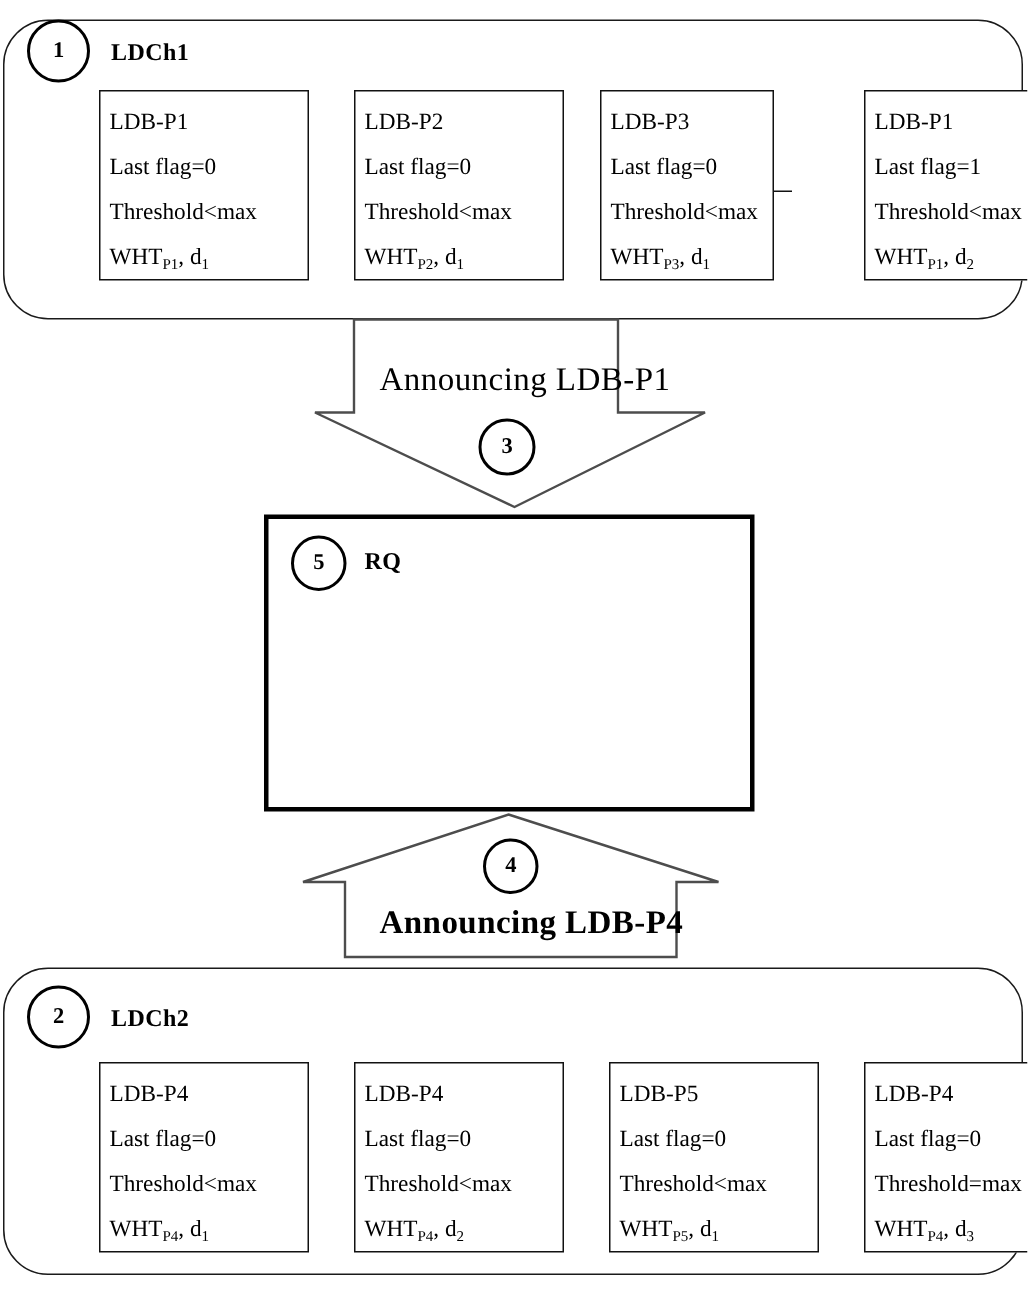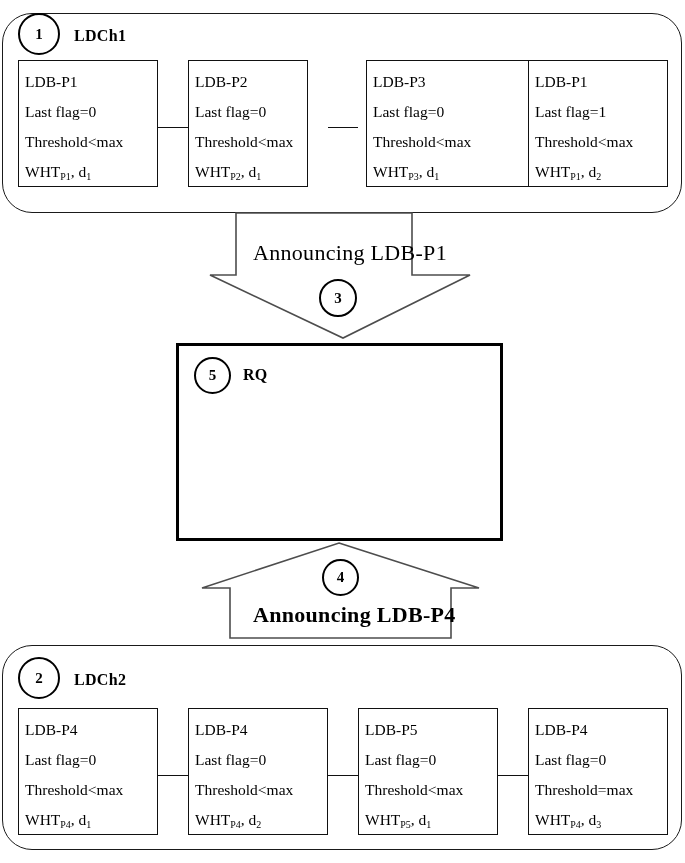--- a/index.html
+++ b/index.html
@@ -54,20 +54,21 @@
   }
 
   
   .ldb-block {
     position: absolute;
     border: 1px solid #111;
     box-sizing: border-box;
     background: #ffffff;
     padding: 6px 0 0 6px;
     z-index: 4;
+    margin-left: 48px;
   }
   .ldb-line {
     font-size: 15.5px;
     line-height: 30px;
     color: #000;
     white-space: nowrap;
   }
   .ldb-line sub {
     font-size: 10px;
     vertical-align: baseline;
@@ -147,28 +148,28 @@
   <div class="connector" style="left:328px; top:127px; width:30px;"></div>
   <div class="connector" style="left:498px; top:127px; width:30px;"></div>
 
   <div class="ldb-block" style="left:18px; top:60px; width:140px; height:127px;">
     <div class="ldb-line">LDB-P1</div>
     <div class="ldb-line">Last flag=0</div>
     <div class="ldb-line">Threshold&lt;max</div>
     <div class="ldb-line"><span>WHT</span><sub>P1</sub><span>, d</span><sub>1</sub></div>
   </div>
 
-  <div class="ldb-block" style="left:188px; top:60px; width:120px; height:127px;">
+  <div class="ldb-block" style="left:188px; top:60px; width:140px; height:127px;">
     <div class="ldb-line">LDB-P2</div>
     <div class="ldb-line">Last flag=0</div>
     <div class="ldb-line">Threshold&lt;max</div>
     <div class="ldb-line"><span>WHT</span><sub>P2</sub><span>, d</span><sub>1</sub></div>
   </div>
 
-  <div class="ldb-block" style="left:366px; top:60px; width:164px; height:127px;">
+  <div class="ldb-block" style="left:352px; top:60px; width:116px; height:127px;">
     <div class="ldb-line">LDB-P3</div>
     <div class="ldb-line">Last flag=0</div>
     <div class="ldb-line">Threshold&lt;max</div>
     <div class="ldb-line"><span>WHT</span><sub>P3</sub><span>, d</span><sub>1</sub></div>
   </div>
 
   <div class="ldb-block" style="left:528px; top:60px; width:140px; height:127px;">
     <div class="ldb-line">LDB-P1</div>
     <div class="ldb-line">Last flag=1</div>
     <div class="ldb-line">Threshold&lt;max</div>

